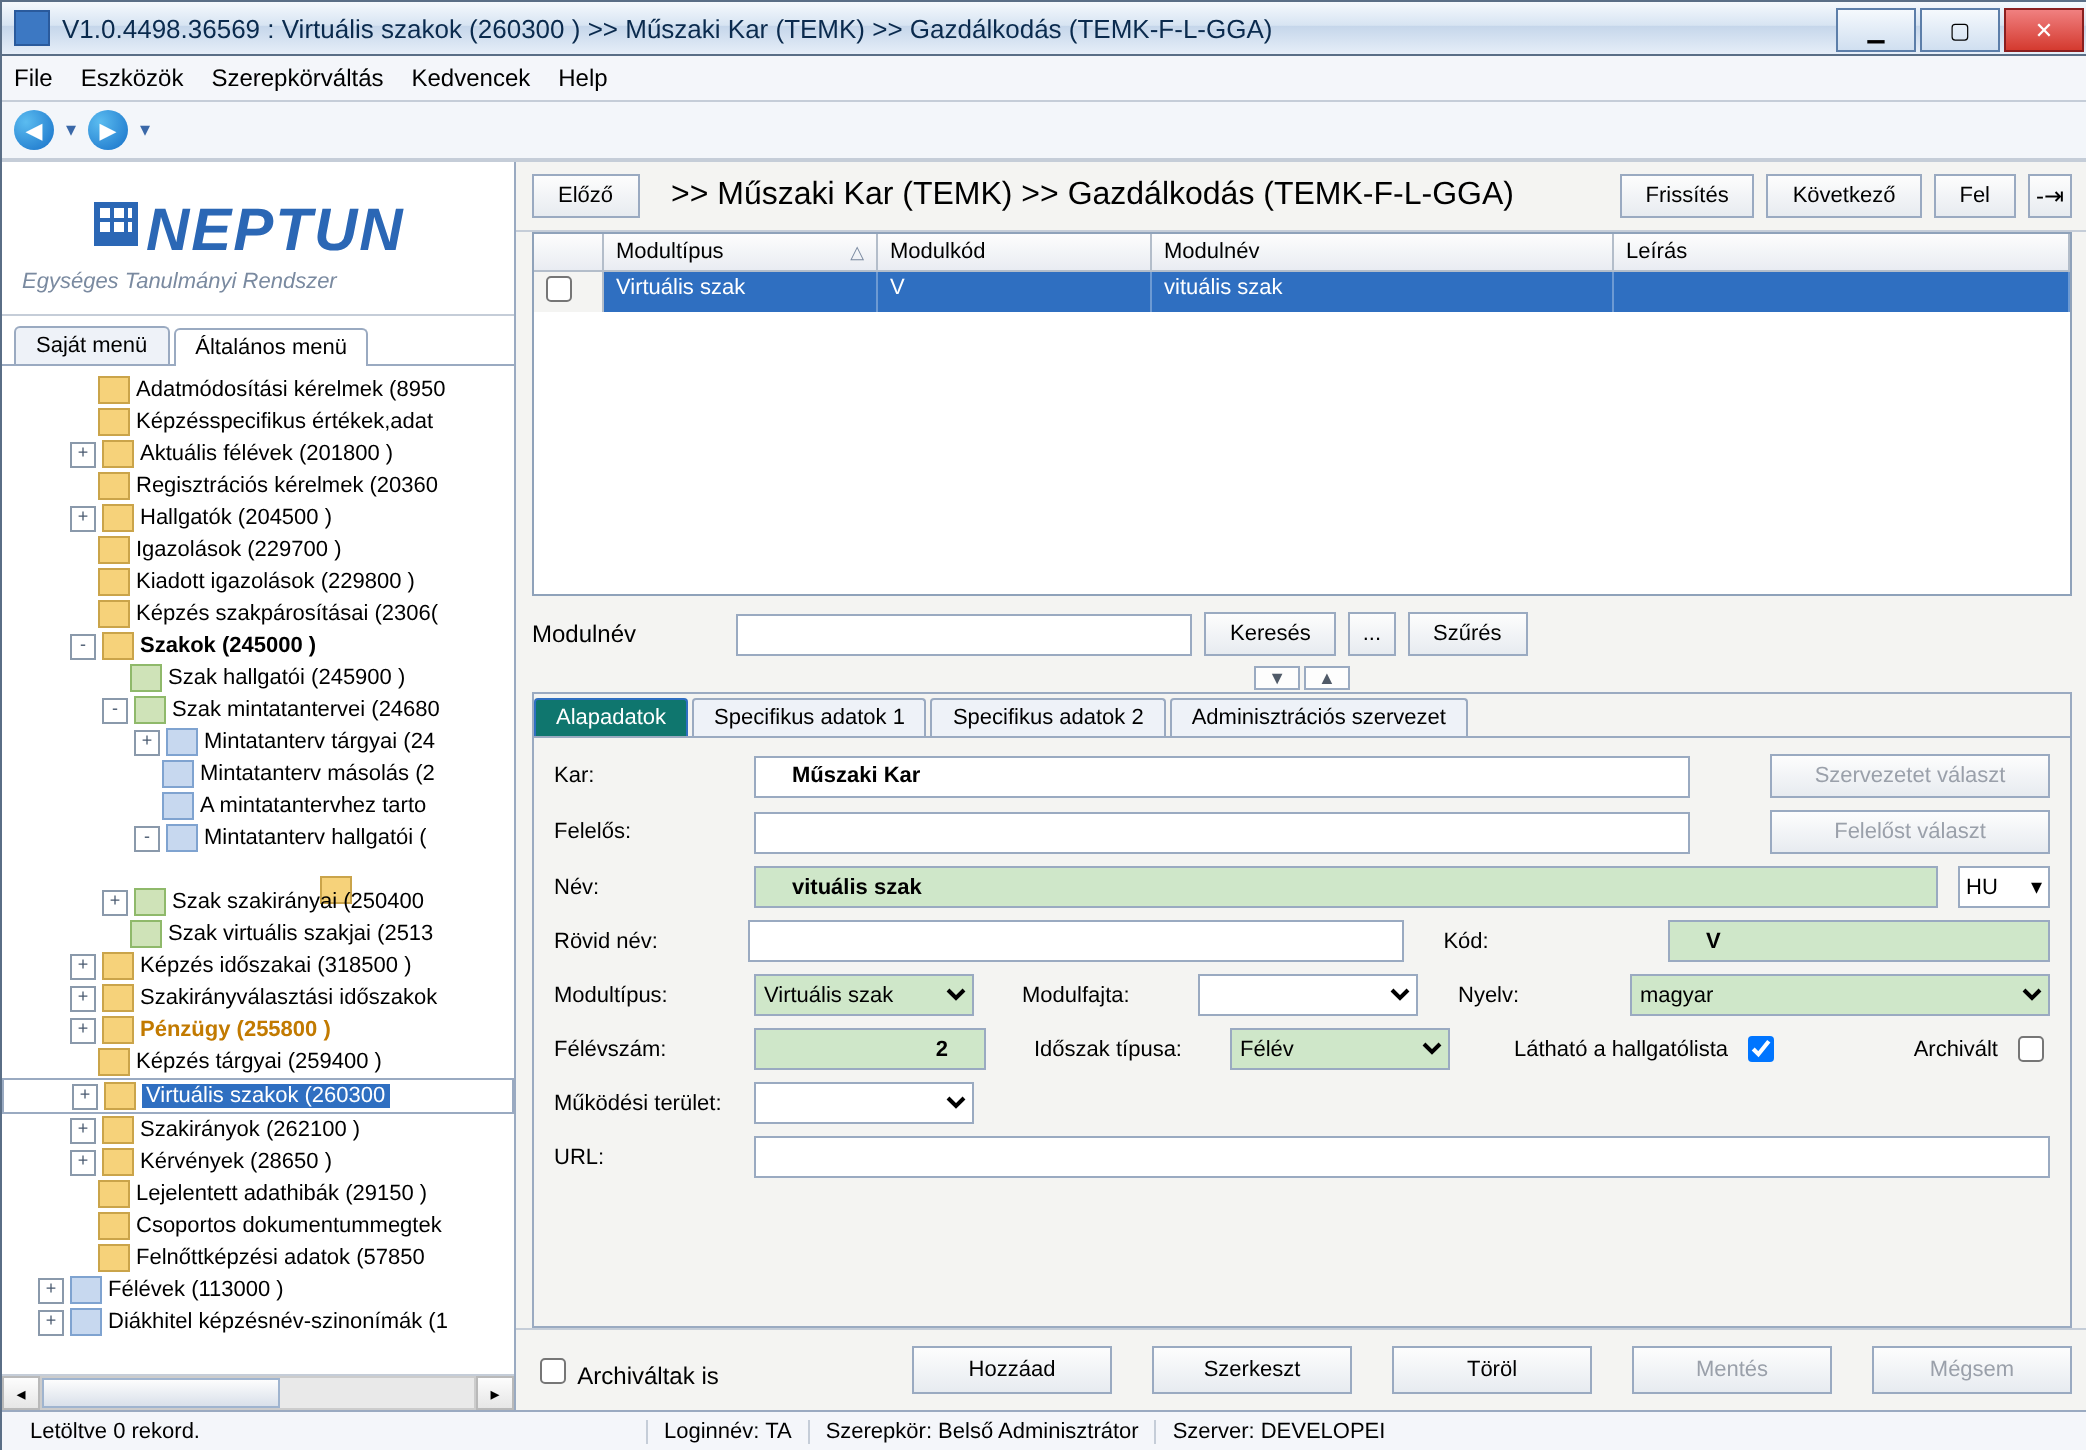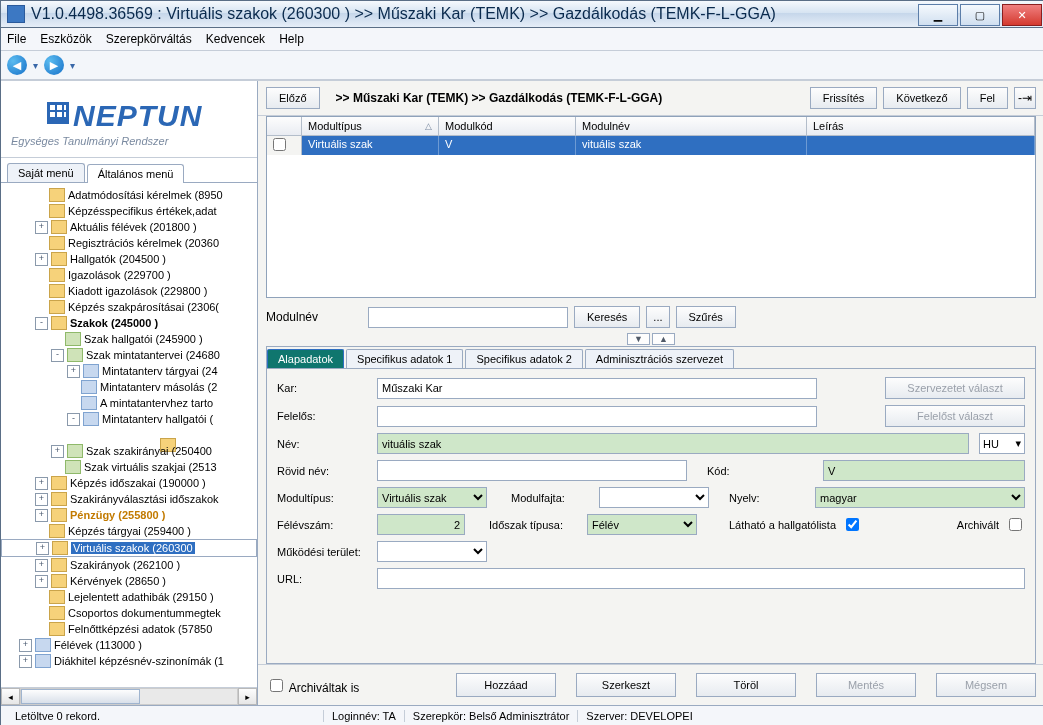--- a/index.html
+++ b/index.html
@@ -27,21 +27,21 @@
     background: linear-gradient(to bottom,#f5f9fd 0%,#d7e4f2 45%,#c5d6ea 46%,#e6eef8 100%);
     border-bottom: 1px solid #5a6e86;
   }
   .titlebar .appicon {
     width: 16px; height: 16px; margin: 0 6px;
     background: #3c78c3; border: 1px solid #2a5a9c;
   }
   .titlebar .title {
     flex: 1;
     color: #0a2a4d;
-    font-size: 16px;
+    font-size: 13px;
     white-space: nowrap;
     overflow: hidden;
   }
   .winbtns { display: flex; }
   .winbtn {
     width: 38px; height: 20px;
     margin: 2px 2px 0 0;
     border: 1px solid #5c7ea9;
     background: linear-gradient(to bottom,#f5f9fd,#d0dff0);
     display: flex; align-items: center; justify-content: center;
@@ -210,21 +210,21 @@
   }
   .btn {
     height: 22px;
     padding: 0 12px;
     background: linear-gradient(#fdfdfd,#e7ebf0);
     border: 1px solid #9aaac1;
     font-size: 11px;
     display: inline-flex; align-items: center; justify-content: center;
   }
   .btn:disabled, .btn.disabled { color:#9aa0aa; }
-  .bcpath { flex:1; font-weight:700; font-size:12px; padding-left:10px; }
+  .bcpath { flex:1; font-weight:400; font-size:16px; padding-left:10px; }
   .pin { width:20px; height:20px; border:1px solid #9aaac1; background:linear-gradient(#fdfdfd,#e7ebf0);
          display:flex; align-items:center; justify-content:center; }
 
   
   .gridwrap {
     margin: 0 8px;
     border: 1px solid #8fa2ba;
     background: #fff;
     height: 180px;
     display: flex; flex-direction: column;
@@ -253,21 +253,21 @@
   .gbody { flex:1; background:#fff; }
 
   
   .searchrow {
     display:flex; align-items:center;
     padding: 8px 8px 4px 8px;
     gap: 6px;
   }
   .searchrow label { width: 96px; }
   .txtin {
-    height: 19px; border:1px solid #9aaac1; background:#fff; padding:0 4px; font-size:11px;
+    height: 19px; border:1px solid #9aaac1; background:#fff; padding:0 18px; font-size:11px;font-weight:bold;
   }
   .sel {
     height: 21px; border:1px solid #9aaac1; background:#fff; font-size:11px;
   }
 
   .splitter {
     height:14px;
     display:flex; justify-content:center; align-items:center;
     font-size:9px; color:#505a68;
   }
@@ -479,21 +479,21 @@
             <span class="lbl">Szak szakirányai (250400</span>
           </div>
           <div class="node" style="padding-left: 50px;">
             <span class="exp none"></span>
             <span class="nicon alt"></span>
             <span class="lbl">Szak virtuális szakjai (2513</span>
           </div>
           <div class="node" style="padding-left: 34px;">
             <span class="exp">+</span>
             <span class="nicon "></span>
-            <span class="lbl">Képzés időszakai (190000  )</span>
+            <span class="lbl">Képzés időszakai (318500  )</span>
           </div>
           <div class="node" style="padding-left: 34px;">
             <span class="exp">+</span>
             <span class="nicon "></span>
             <span class="lbl">Szakirányválasztási időszakok</span>
           </div>
           <div class="node hl" style="padding-left: 34px;">
             <span class="exp">+</span>
             <span class="nicon "></span>
             <span class="lbl">Pénzügy (255800  )</span>

